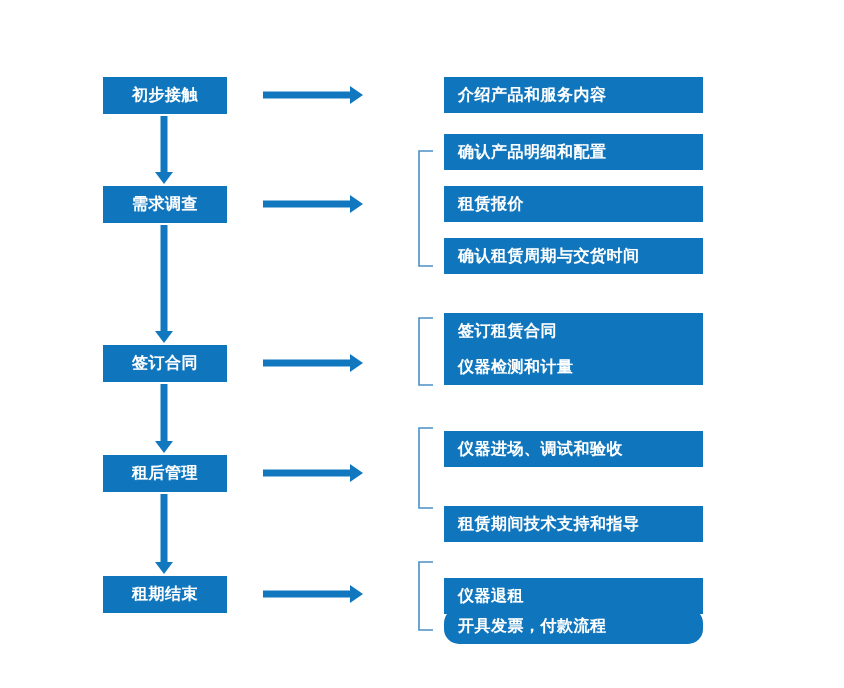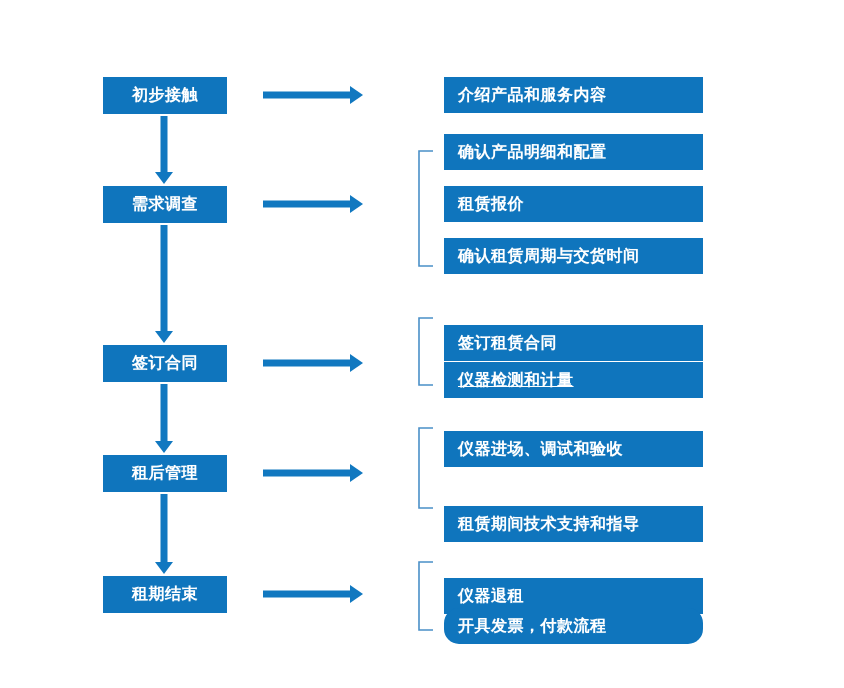--- a/index.html
+++ b/index.html
@@ -129,22 +129,22 @@
     </svg>
 
   <div id="nodes">
       <div class="box stage-box" style="top: 77px;">初步接触</div>
       <div class="box detail-box" style="top: 77px;">介绍产品和服务内容</div>
       <div class="box stage-box" style="top: 186px;">需求调查</div>
       <div class="box detail-box" style="top: 134px;">确认产品明细和配置</div>
       <div class="box detail-box" style="top: 186px;">租赁报价</div>
       <div class="box detail-box" style="top: 238px;">确认租赁周期与交货时间</div>
       <div class="box stage-box" style="top: 345px;">签订合同</div>
-      <div class="box detail-box" style="top: 325px;">签订租赁合同</div>
-      <div class="box detail-box" style="top: 362px; text-decoration: underline;">仪器检测和计量</div>
+      <div class="box detail-box" style="top: 313px;">签订租赁合同</div>
+      <div class="box detail-box" style="top: 349px;">仪器检测和计量</div>
       <div class="box stage-box" style="top: 455px;">租后管理</div>
       <div class="box detail-box" style="top: 423px; margin-top: 8px;">仪器进场、调试和验收</div>
       <div class="box detail-box" style="top: 506px; font-family: Liberation Serif, serif;">租赁期间技术支持和指导</div>
       <div class="box stage-box" style="top: 576px;">租期结束</div>
       <div class="box detail-box" style="top: 578px;">仪器退租</div>
       <div class="box detail-box" style="top: 608px; border-radius: 15px;">开具发票，付款流程</div>
     </div>
 
 </div>
 

